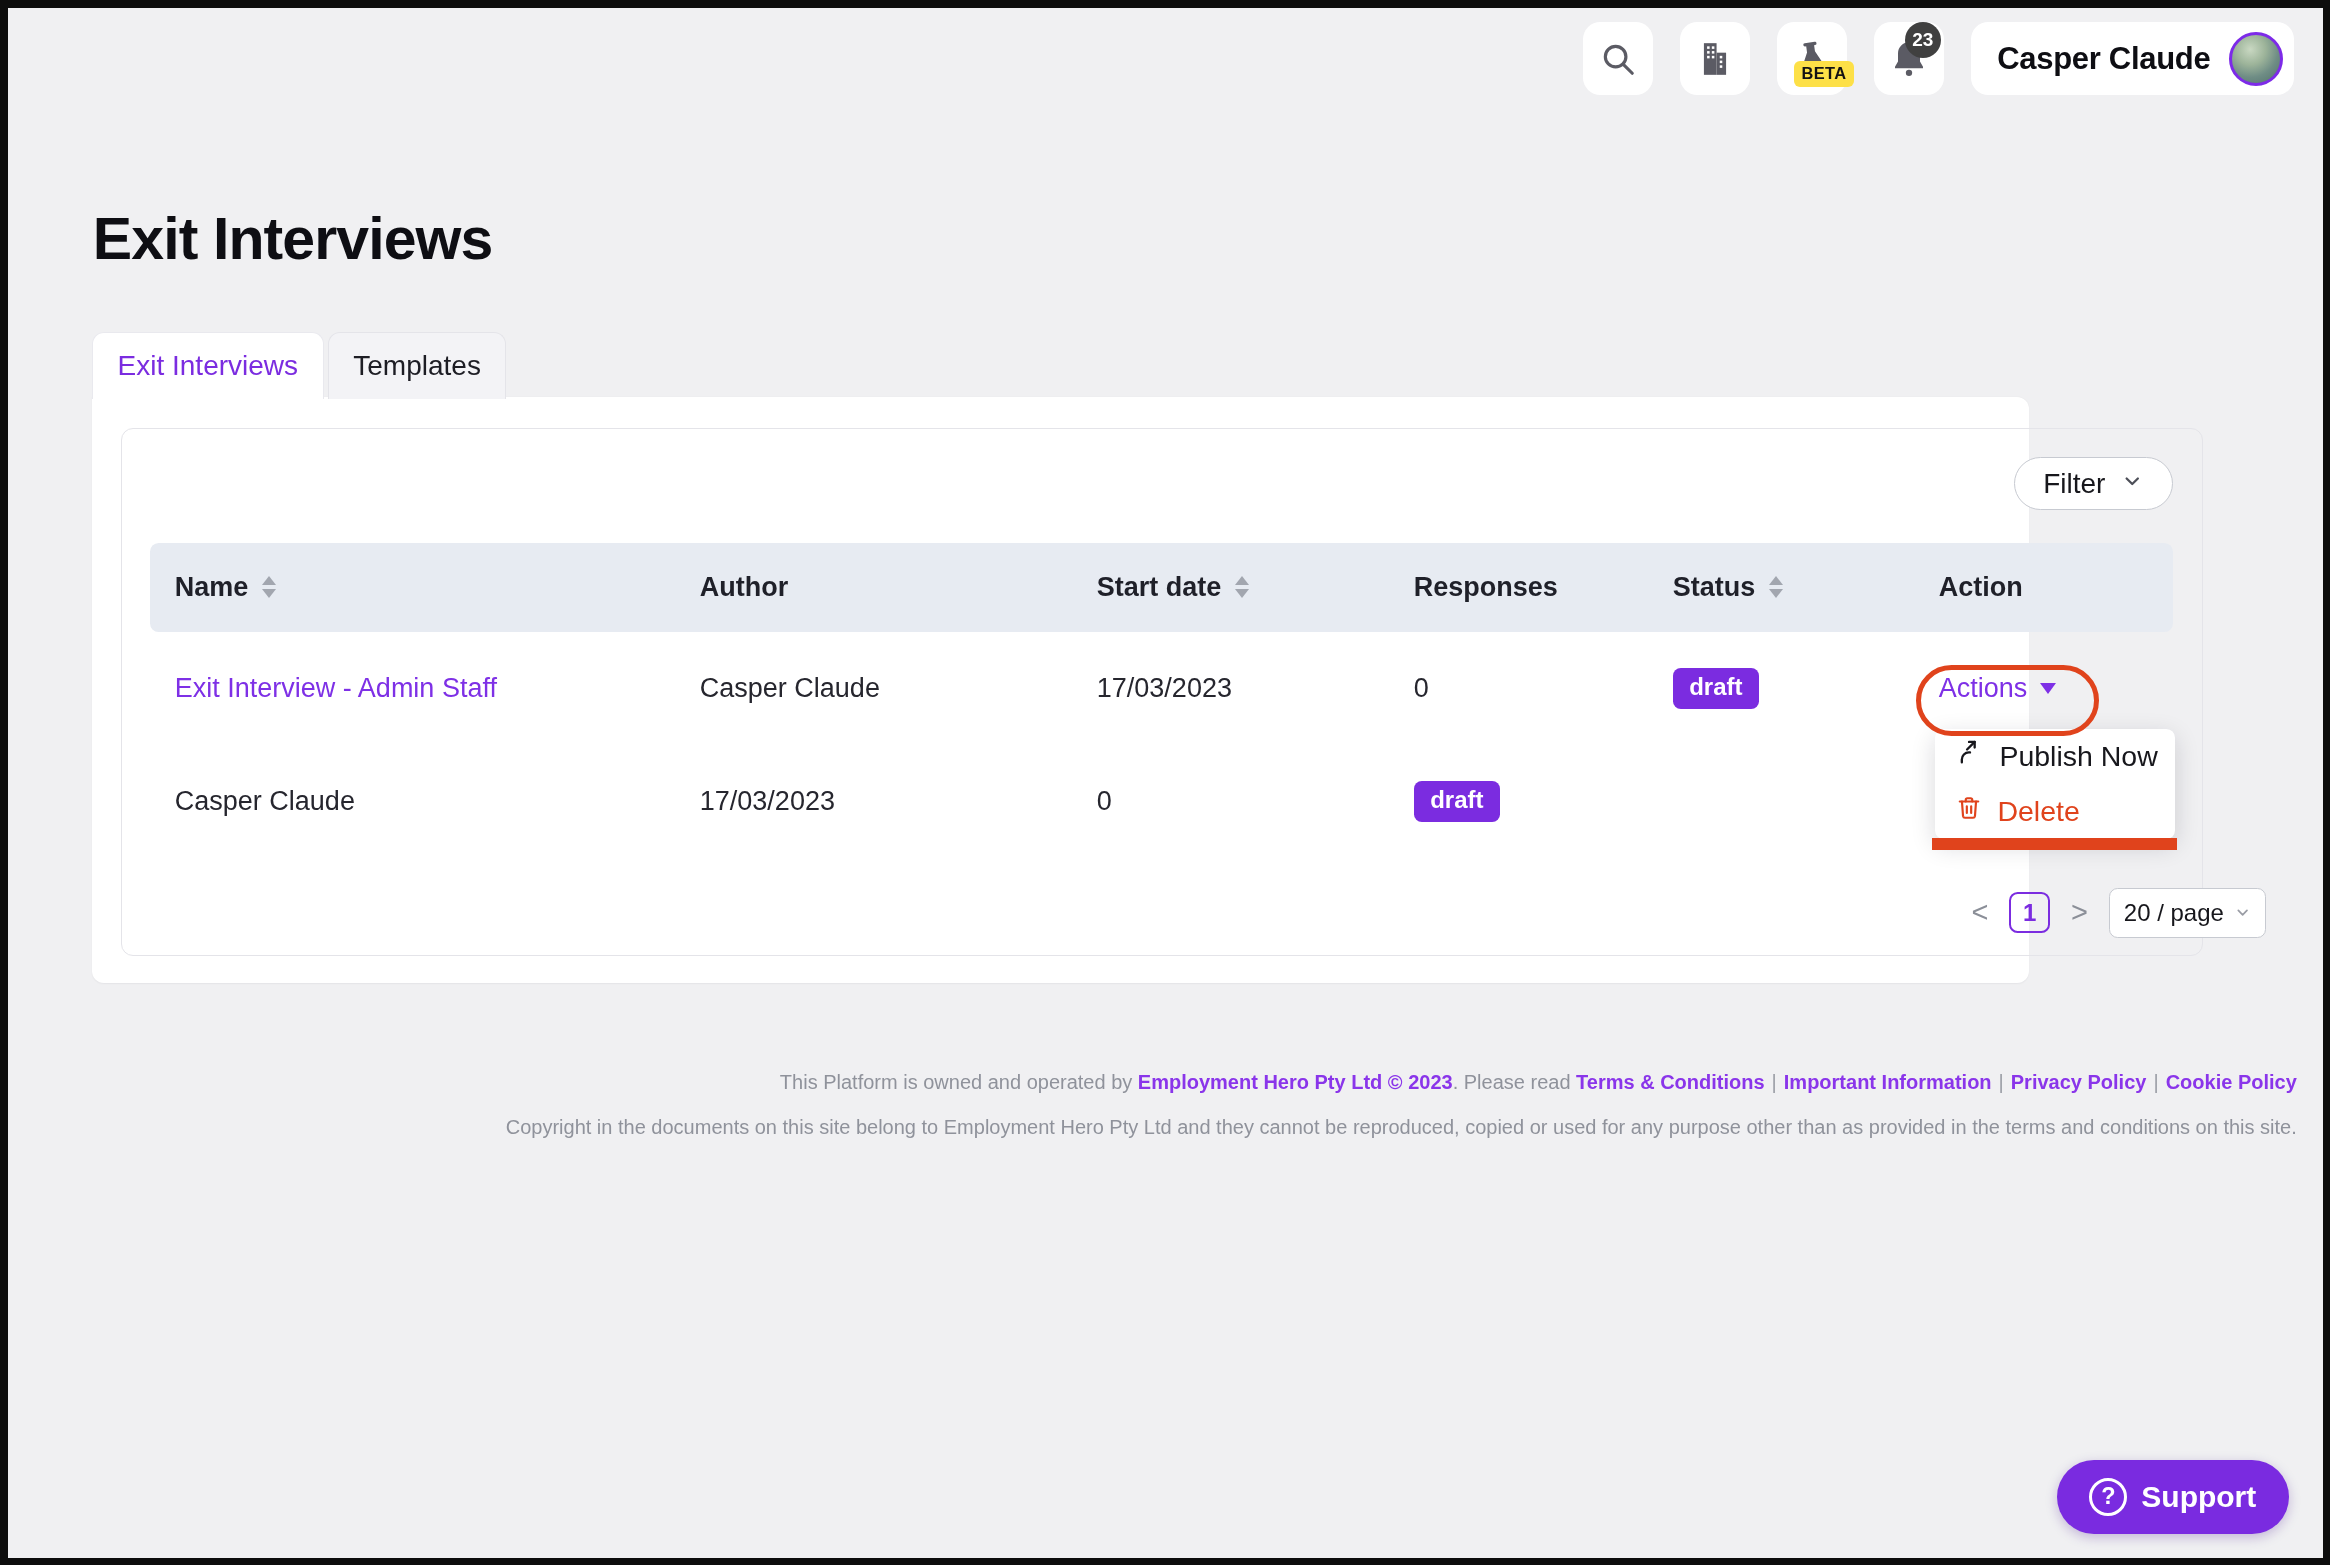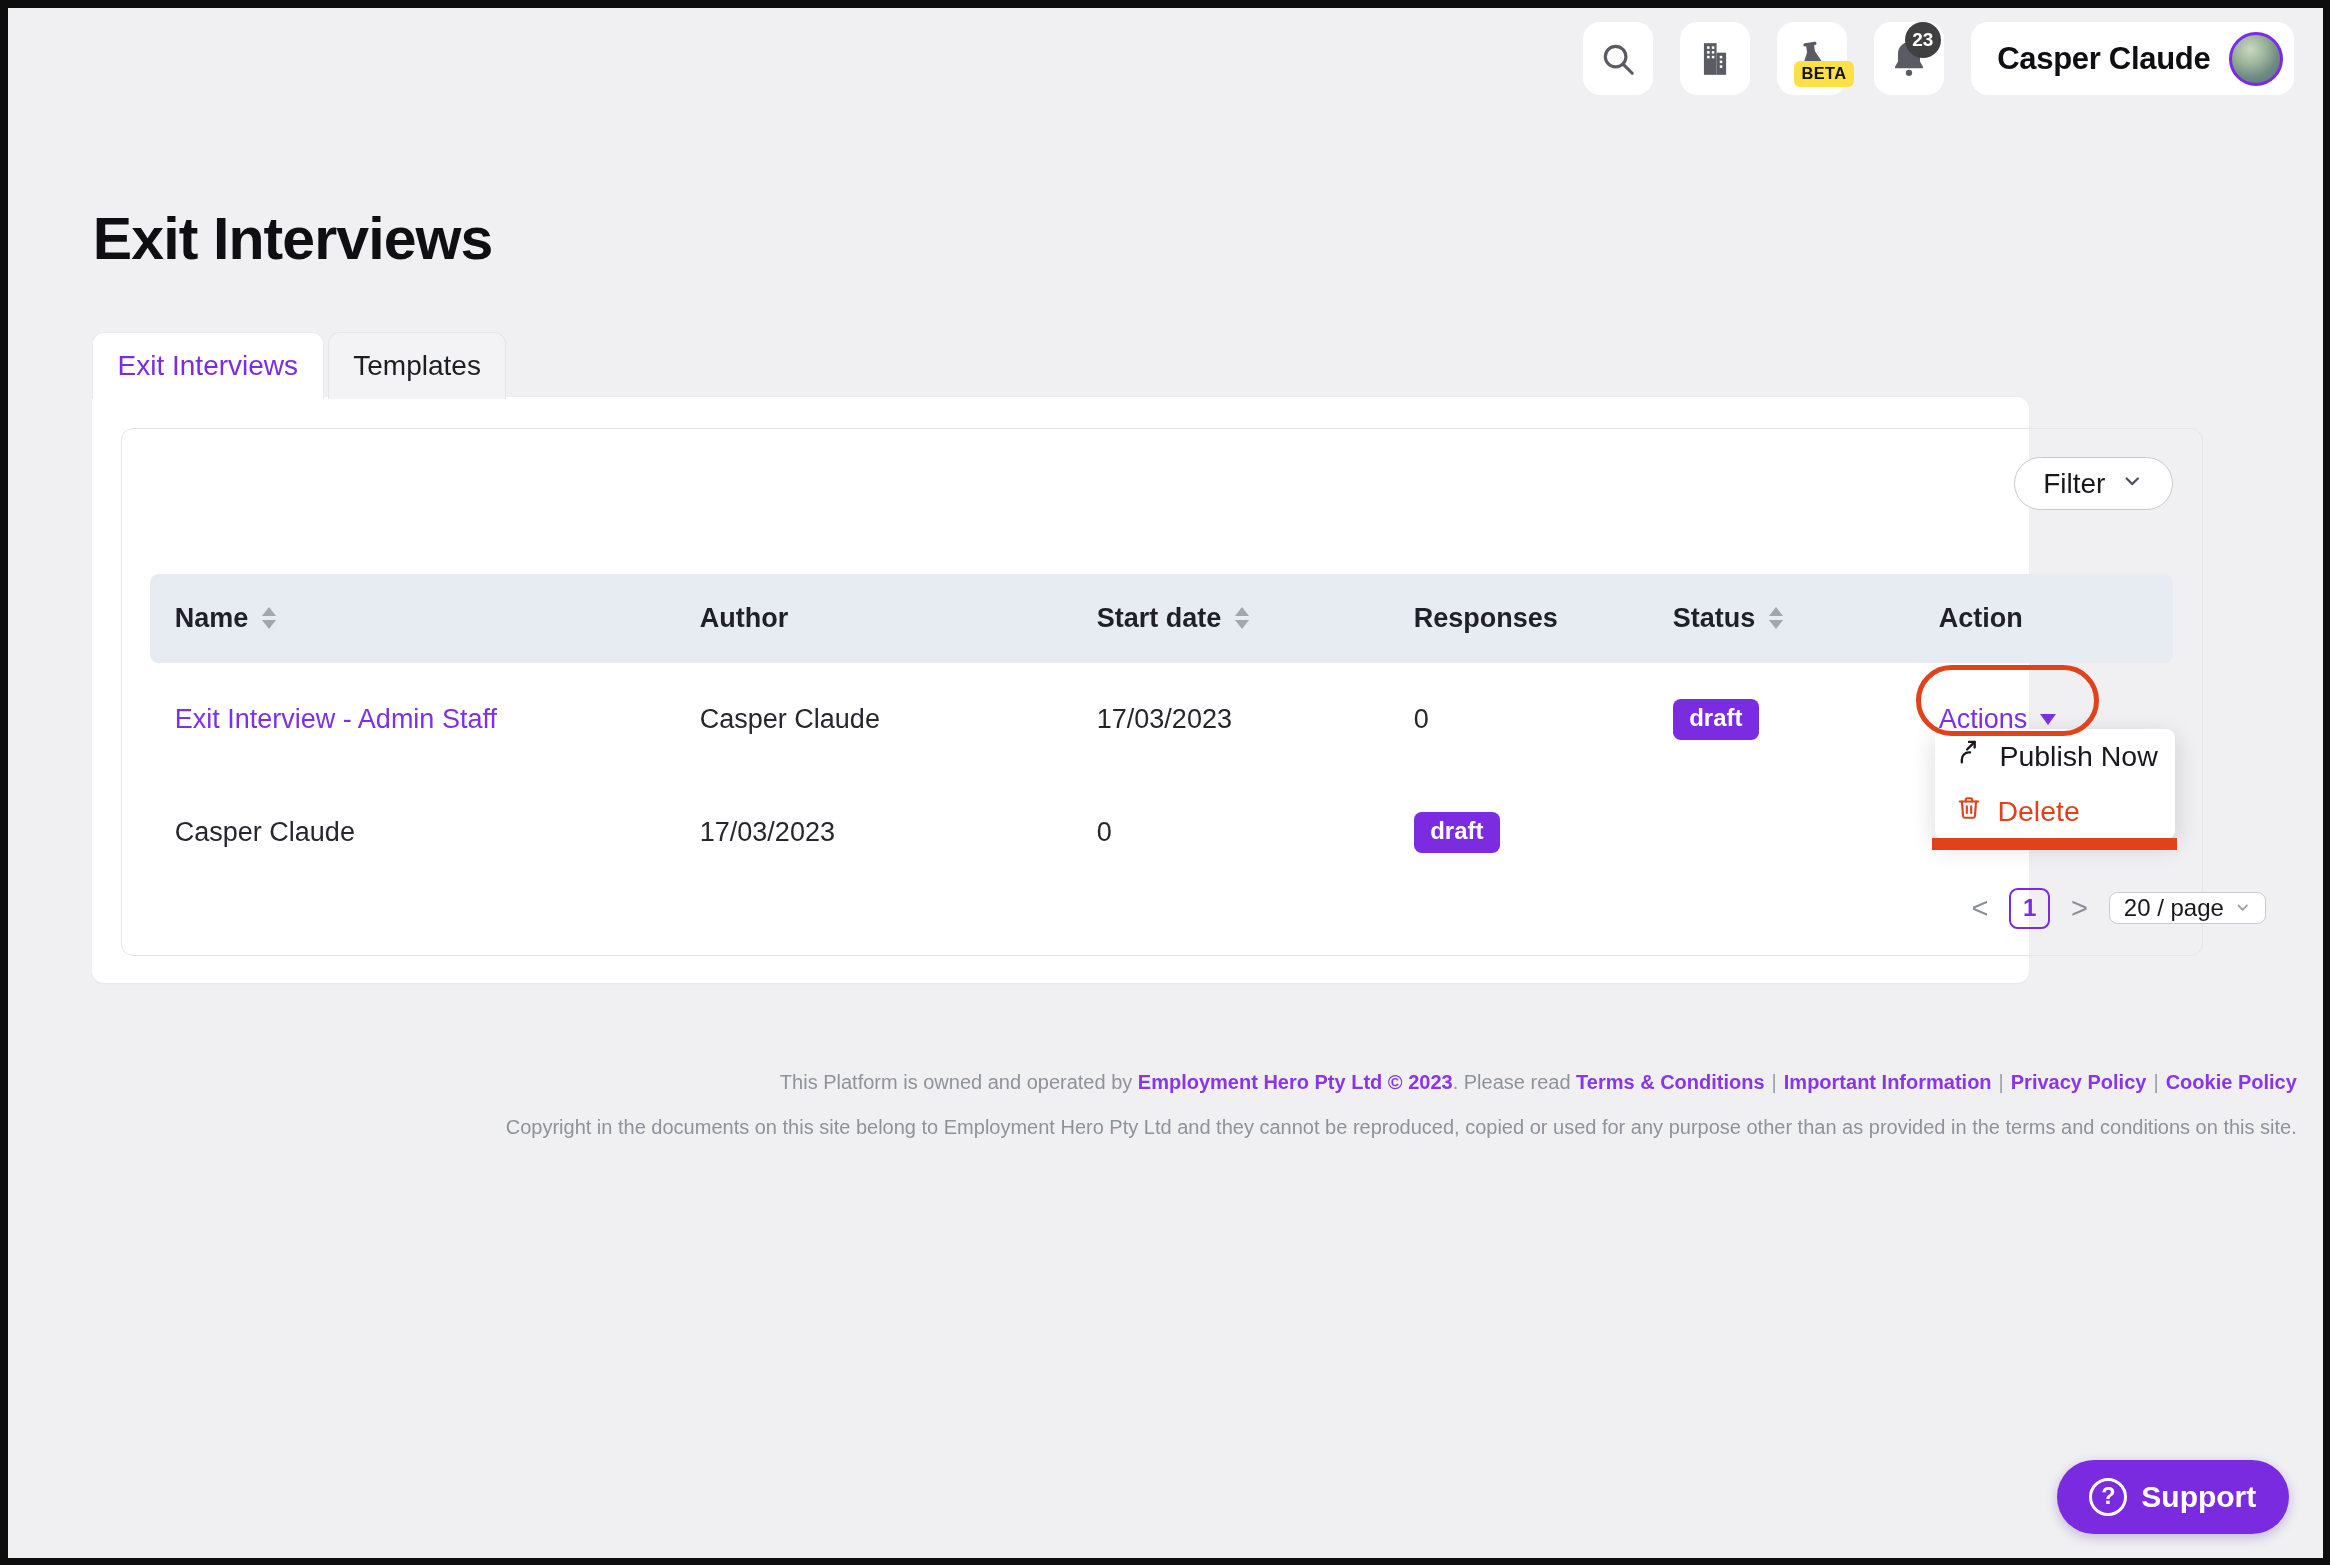--- a/index.html
+++ b/index.html
@@ -37,21 +37,21 @@
         border-radius:0 12px 12px 12px;box-shadow:0 0.9px 1.7px rgba(20,20,40,.05);z-index:1;}
   .panel{position:absolute;left:29px;top:31px;width:2082px;height:528px;border:1.7px solid #e4e4e9;
          border-radius:12px;box-sizing:border-box;}
   .filter-btn{position:absolute;right:29px;top:28.5px;width:159px;height:53px;border:1.7px solid #c7cad1;
               border-radius:27px;background:#fff;display:flex;align-items:center;justify-content:center;
               gap:15.6px;font-size:28px;color:#17171c;cursor:pointer;box-sizing:border-box;}
 
   
   .table{position:absolute;left:28px;top:114px;width:2023px;}
   .thead,.trow{display:grid;grid-template-columns:525px 397px 317px 259px 266px auto;align-items:center;}
-  .thead{height:89px;background:#e7ebf2;border-radius:8.6px;font-weight:700;font-size:27px;color:#1f2029;margin-top:31px;}
+  .thead{height:89px;background:#e7ebf2;border-radius:8.6px;font-weight:700;font-size:27px;color:#1f2029;}
   .thead .cell,.trow .cell{padding-left:25px;display:flex;align-items:center;}
   .sort{display:inline-flex;flex-direction:column;gap:4.3px;margin-left:14px;}
   .sort i{display:block;width:0;height:0;border-left:7.8px solid transparent;border-right:7.8px solid transparent;}
   .sort .up{border-bottom:9.5px solid #a2a6af;}
   .sort .down{border-top:9.5px solid #a2a6af;}
   .trow{height:113px;font-size:27px;color:#26262e;}
   .row-link{color:#7e30e6;cursor:pointer;}
   .status-badge{background:#7b2ce0;color:#fff;font-size:24px;font-weight:700;padding:7.8px 16.4px 9.5px;
                 border-radius:7.8px;line-height:1;}
   .actions-btn{display:inline-flex;align-items:center;gap:13px;color:#7e30e6;font-size:27px;cursor:pointer;}
@@ -70,21 +70,21 @@
   .menu-item{height:55px;display:flex;align-items:center;gap:15.6px;padding-left:21px;font-size:28.5px;cursor:pointer;}
   .menu-item.publish{color:#17171c;}
   .menu-item.delete{color:#e0431c;position:relative;}
 
   
   .pagination{position:absolute;right:57px;top:880px;display:flex;align-items:center;gap:17.3px;z-index:2;}
   .pg-arrow{font-size:29px;color:#8b8f98;cursor:pointer;padding:0 3.5px;}
   .pg-current{width:41px;height:41px;border:2.2px solid #7b2ce0;border-radius:8.6px;color:#7b2ce0;
               font-size:24px;font-weight:700;display:flex;align-items:center;justify-content:center;
               box-sizing:border-box;cursor:pointer;}
-  .pg-size{width:157px;height:32px;border:1.7px solid #c7cad1;border-radius:8.6px;background:#fff;
+  .pg-size{width:157px;height:50px;border:1.7px solid #c7cad1;border-radius:8.6px;background:#fff;
            display:flex;align-items:center;justify-content:space-between;padding:0 14px;
            font-size:24px;color:#17171c;box-sizing:border-box;cursor:pointer;}
 
   
   .footer{position:absolute;right:26px;top:1052px;text-align:right;font-size:20px;color:#8f929b;line-height:45px;}
   .footer a{color:#8a35ea;font-weight:600;text-decoration:none;cursor:pointer;}
   .footer .sep{color:#9b9ea6;margin:0 7px;}
 
   
   .support-btn{position:absolute;right:34px;bottom:24px;width:232px;height:74px;border-radius:37px;

